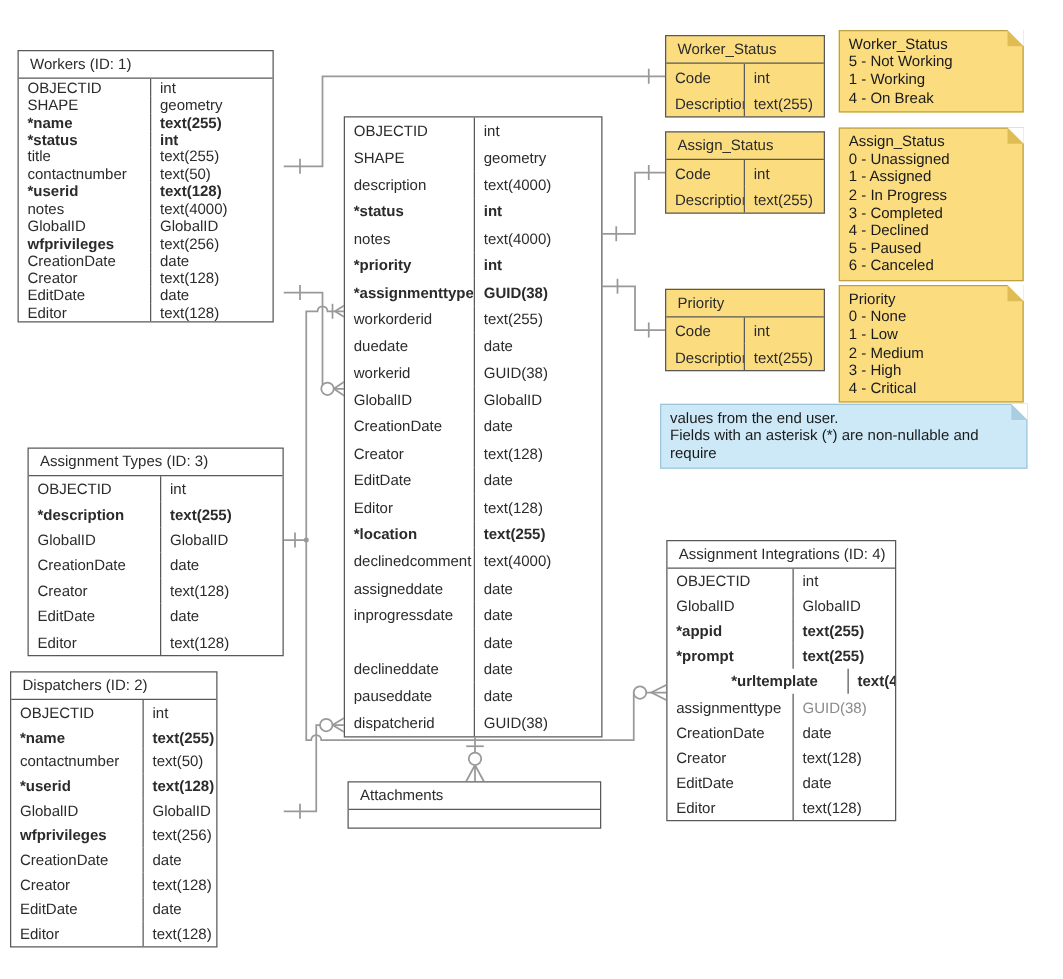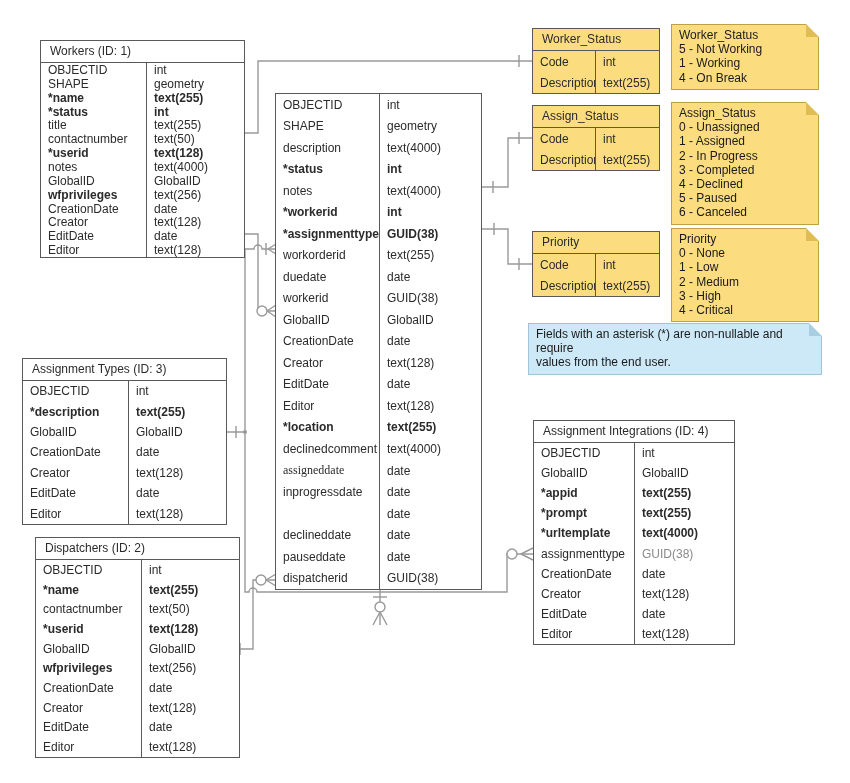--- a/index.html
+++ b/index.html
@@ -71,21 +71,21 @@
       <path d="M519,258 L519,270"></path>
     </g>
     <g>
       <path d="M380,590 L380,625"></path>
       <path d="M373,597 L387,597"></path>
       <circle cx="380" cy="607" r="5" fill="#ffffff"></circle>
       <path d="M380,612 L373,625 M380,612 L387,625"></path>
     </g>
   </svg>
 
-  <div class="tbl" style="left:40px;top:40px;width:205px;height:218px">
+  <div class="tbl" style="left:14px;top:40px;width:205px;height:218px">
     <div class="thead">Workers (ID: 1)</div>
     <div class="trows">
         <div class="trow">
           <span class="c1" style="width: 105px;">OBJECTID</span>
           <span class="c2">int</span>
         </div>
         <div class="trow">
           <span class="c1" style="width: 105px;">SHAPE</span>
           <span class="c2">geometry</span>
         </div>
@@ -167,21 +167,21 @@
           <span class="c1" style="width: 105px;">EditDate</span>
           <span class="c2">date</span>
         </div>
         <div class="trow">
           <span class="c1" style="width: 105px;">Editor</span>
           <span class="c2">text(128)</span>
         </div>
       </div>
   </div>
 
-  <div class="tbl" style="left:35px;top:537px;width:205px;height:221px">
+  <div class="tbl" style="left:8px;top:537px;width:166px;height:221px">
     <div class="thead">Dispatchers (ID: 2)</div>
     <div class="trows">
         <div class="trow">
           <span class="c1" style="width: 105px;">OBJECTID</span>
           <span class="c2">int</span>
         </div>
         <div class="trow">
           <span class="c1 b" style="width: 105px;">*name</span>
           <span class="c2 b">text(255)</span>
         </div>
@@ -236,21 +236,21 @@
         </div>
         <div class="trow">
           <span class="c1 b" style="width: 103px;">*status</span>
           <span class="c2 b">int</span>
         </div>
         <div class="trow">
           <span class="c1" style="width: 103px;">notes</span>
           <span class="c2">text(4000)</span>
         </div>
         <div class="trow">
-          <span class="c1 b" style="width: 103px;">*workerid</span>
+          <span class="c1 b" style="width: 103px;">*priority</span>
           <span class="c2 b">int</span>
         </div>
         <div class="trow">
           <span class="c1 b" style="width: 103px;">*assignmenttype</span>
           <span class="c2 b">GUID(38)</span>
         </div>
         <div class="trow">
           <span class="c1" style="width: 103px;">workorderid</span>
           <span class="c2">text(255)</span>
         </div>
@@ -284,21 +284,21 @@
         </div>
         <div class="trow">
           <span class="c1 b" style="width: 103px;">*location</span>
           <span class="c2 b">text(255)</span>
         </div>
         <div class="trow">
           <span class="c1" style="width: 103px;">declinedcomment</span>
           <span class="c2">text(4000)</span>
         </div>
         <div class="trow">
-          <span class="c1" style="width: 103px; font-family: Liberation Serif, serif;">assigneddate</span>
+          <span class="c1" style="width: 103px;">assigneddate</span>
           <span class="c2">date</span>
         </div>
         <div class="trow">
           <span class="c1" style="width: 103px;">inprogressdate</span>
           <span class="c2">date</span>
         </div>
         <div class="trow">
           <span class="c1" style="width: 103px; margin-top: 31px;">completeddate</span>
           <span class="c2">date</span>
         </div>
@@ -310,41 +310,41 @@
           <span class="c1" style="width: 103px;">pauseddate</span>
           <span class="c2">date</span>
         </div>
         <div class="trow">
           <span class="c1" style="width: 103px;">dispatcherid</span>
           <span class="c2">GUID(38)</span>
         </div>
       </div>
   </div>
 
-  <div class="tbl" style="left:533px;top:420px;width:202px;height:225px">
+  <div class="tbl" style="left:533px;top:432px;width:184px;height:225px">
     <div class="thead">Assignment Integrations (ID: 4)</div>
     <div class="trows">
         <div class="trow">
           <span class="c1" style="width: 100px;">OBJECTID</span>
           <span class="c2">int</span>
         </div>
         <div class="trow">
           <span class="c1" style="width: 100px;">GlobalID</span>
           <span class="c2">GlobalID</span>
         </div>
         <div class="trow">
           <span class="c1 b" style="width: 100px;">*appid</span>
           <span class="c2 b">text(255)</span>
         </div>
         <div class="trow">
           <span class="c1 b" style="width: 100px;">*prompt</span>
           <span class="c2 b">text(255)</span>
         </div>
         <div class="trow">
-          <span class="c1 b" style="width: 100px;">*urltemplate</span>
+          <span class="c1 b" style="width: 100px; margin-left: 44px;">*urltemplate</span>
           <span class="c2 b">text(4000)</span>
         </div>
         <div class="trow">
           <span class="c1" style="width: 100px;">assignmenttype</span>
           <span class="c2 muted">GUID(38)</span>
         </div>
         <div class="trow">
           <span class="c1" style="width: 100px;">CreationDate</span>
           <span class="c2">date</span>
         </div>
@@ -398,20 +398,26 @@
           <span class="c1" style="width: 62px;">Code</span>
           <span class="c2">int</span>
         </div>
         <div class="trow">
           <span class="c1" style="width: 62px;">Description</span>
           <span class="c2">text(255)</span>
         </div>
       </div>
   </div>
 
+  <div class="tbl" style="left:278px;top:625px;width:203px;height:38px">
+    <div class="thead">Attachments</div>
+    <div class="trows">
+        <div class="trow"></div>
+      </div>
+  </div>
 
   <div class="note" style="left:671px;top:24px;width:148px">
       <div class="nline">Worker_Status</div>
       <div class="nline">5 - Not Working</div>
       <div class="nline">1 - Working</div>
       <div class="nline">4 - On Break</div>
     </div>
 
   <div class="note" style="left:671px;top:102px;width:148px">
       <div class="nline">Assign_Status</div>
@@ -427,17 +433,17 @@
   <div class="note" style="left:671px;top:228px;width:148px">
       <div class="nline">Priority</div>
       <div class="nline">0 - None</div>
       <div class="nline">1 - Low</div>
       <div class="nline">2 - Medium</div>
       <div class="nline">3 - High</div>
       <div class="nline">4 - Critical</div>
     </div>
 
   <div class="note blue" style="left:528px;top:323px;width:294px;min-height:47px">
+      <div class="nline">values from the end user.</div>
       <div class="nline">Fields with an asterisk (*) are non-nullable and require</div>
-      <div class="nline">values from the end user.</div>
     </div>
 
 </div>
 
 </body></html>

